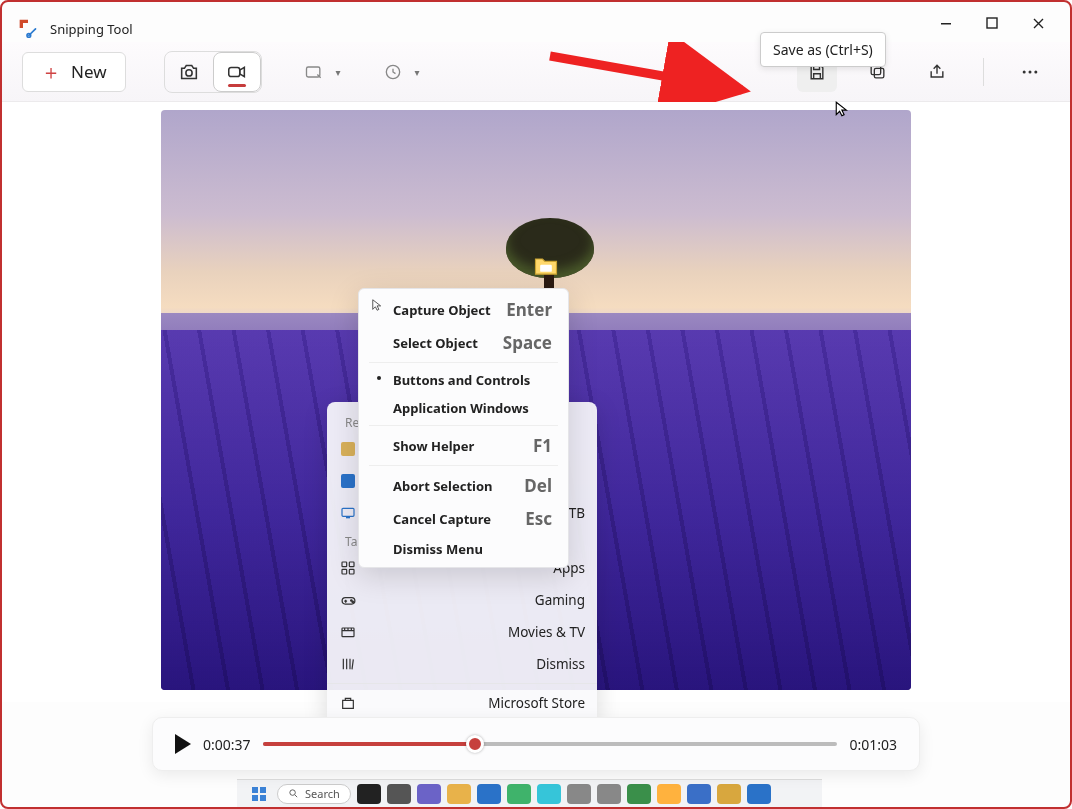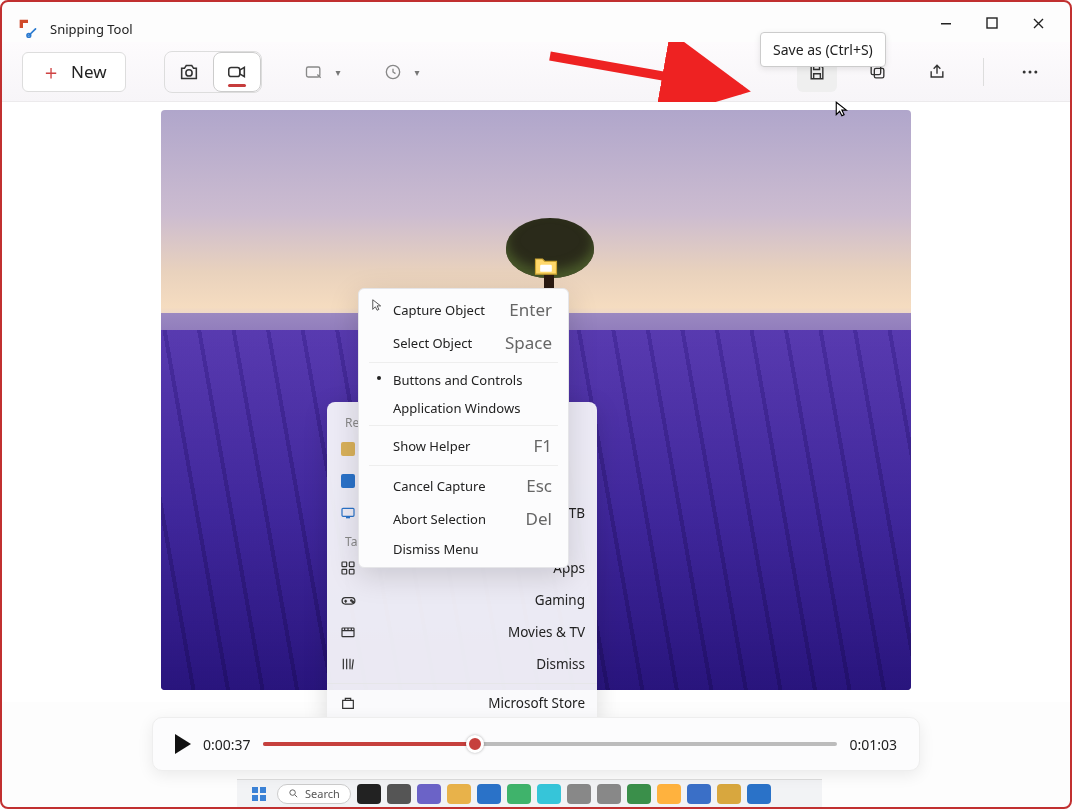--- a/index.html
+++ b/index.html
@@ -37,21 +37,21 @@
      repeating-linear-gradient( 80deg, #5a429b 0 30px, #4a3385 30px 34px ),
      linear-gradient(to bottom, rgba(122,98,180,.5), rgba(50,30,100,.9));
      background-blend-mode:overlay;
   }
   .field2 { position:absolute; left:0; right:0; top:35%; height:80px; background:linear-gradient(to bottom, #9b88c1, #6e58ab);} 
   .tree { position:absolute; top:108px; left:46%; width:90px; height:90px; }
   .tree .crown { width:88px; height:60px; background:#2a2a1a; border-radius:50% 50% 48% 48%; position:absolute; top:0; left:0; box-shadow: inset 0 -8px 12px #4a5a2a; }
   .tree .trunk { position:absolute; width:10px; height:30px; background:#2a1a12; top:56px; left:38px;}
   .folder-ico { position:absolute; top:142px; left:49%; width:34px; height:28px; }
   
-  .ctx { position:absolute; top:286px; left:356px; width:211px; background:#fcfcfd; border:1px solid #e5e5e8; border-radius:6px; box-shadow:0 8px 30px rgba(0,0,0,.15); font-size:13px; color:#222; padding:4px; z-index:30;}
+  .ctx { position:absolute; top:286px; left:356px; width:211px; background:#fcfcfd; border:1px solid #e5e5e8; border-radius:6px; box-shadow:0 8px 30px rgba(0,0,0,.15); font-size:13px; color:#222; padding:4px; z-index:30;font-weight:bold;}
   .ctx-row { display:flex; align-items:center; justify-content:space-between; padding:5px 12px 5px 30px; position:relative;}
   .ctx-row .cursor-ic { position:absolute; left:8px; top:5px; width:14px; height:14px; color:#555;}
   .ctx-row .bullet { position:absolute; left:14px; top:10px; width:4px; height:4px; background:#222; border-radius:50%; }
   .ctx-sep { height:1px; background:#eee; margin:3px 6px; }
   .ctx-short { color:#666; font-size:17px; }
   
   .startpanel { position:absolute; top:400px; left:325px; width:270px; background:rgba(250,250,252,.93); border-radius:8px 8px 0 0; box-shadow:0 6px 24px rgba(0,0,0,.15); padding:8px 0 0 0; font-size:13.5px; color:#222; z-index:20;}
   .sp-row { display:flex; align-items:center; gap:14px; padding:7px 12px;justify-content:space-between; }
   .sp-header { font-size:12px; color:#888; padding:4px 18px 2px 18px;}
   .sp-icon { width:18px; height:18px; display:flex; align-items:center; justify-content:center; color:#444; flex-shrink:0;}
@@ -292,26 +292,26 @@
   <div class="ctx-row">
     <span>Application Windows</span>
     </div>
   <div class="ctx-sep"></div>
   <div class="ctx-row">
     <span>Show Helper</span>
     <span class="ctx-short">F1</span>
     </div>
   <div class="ctx-sep"></div>
   <div class="ctx-row">
+    <span>Abort Selection</span>
+    <span class="ctx-short">Del</span>
+    </div>
+  <div class="ctx-row">
     <span>Cancel Capture</span>
     <span class="ctx-short">Esc</span>
-    </div>
-  <div class="ctx-row">
-    <span>Abort Selection</span>
-    <span class="ctx-short">Del</span>
     </div>
   <div class="ctx-row">
     <span>Dismiss Menu</span>
     </div>
 </div>
 
 <div class="playback">
   <div class="play-ic"></div>
   <div class="time">0:00:37</div>
   <div class="scrub">

